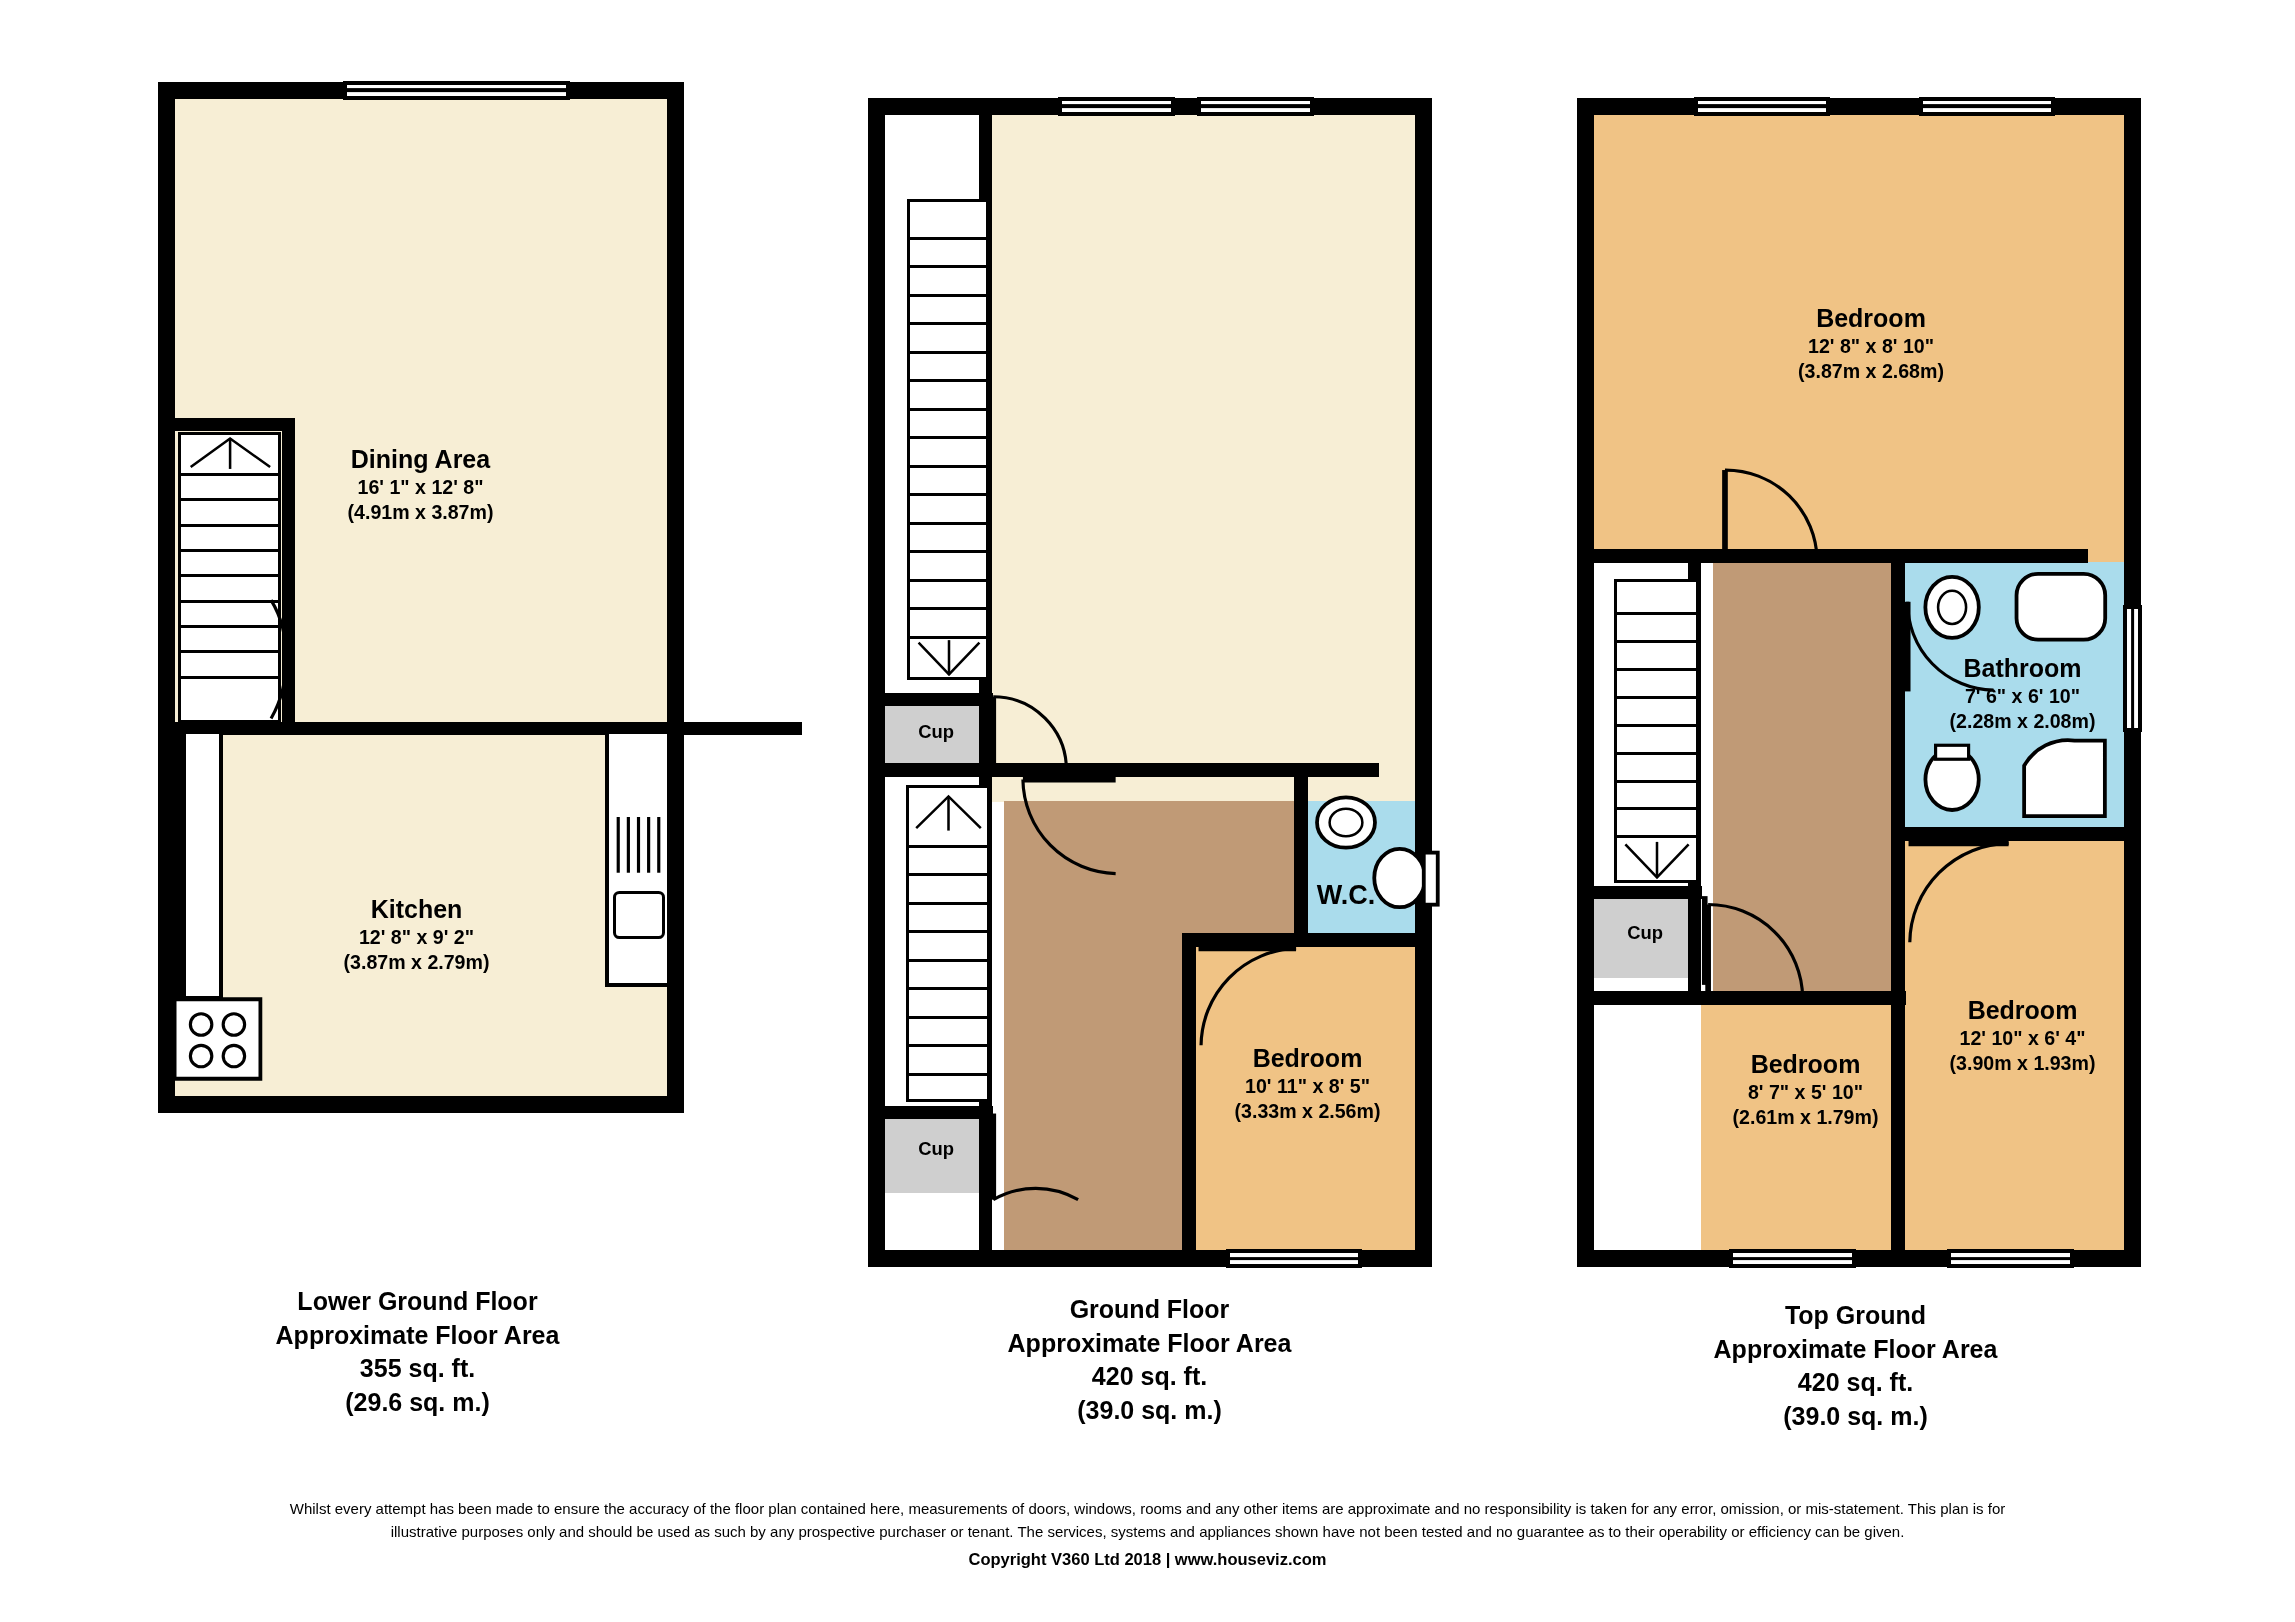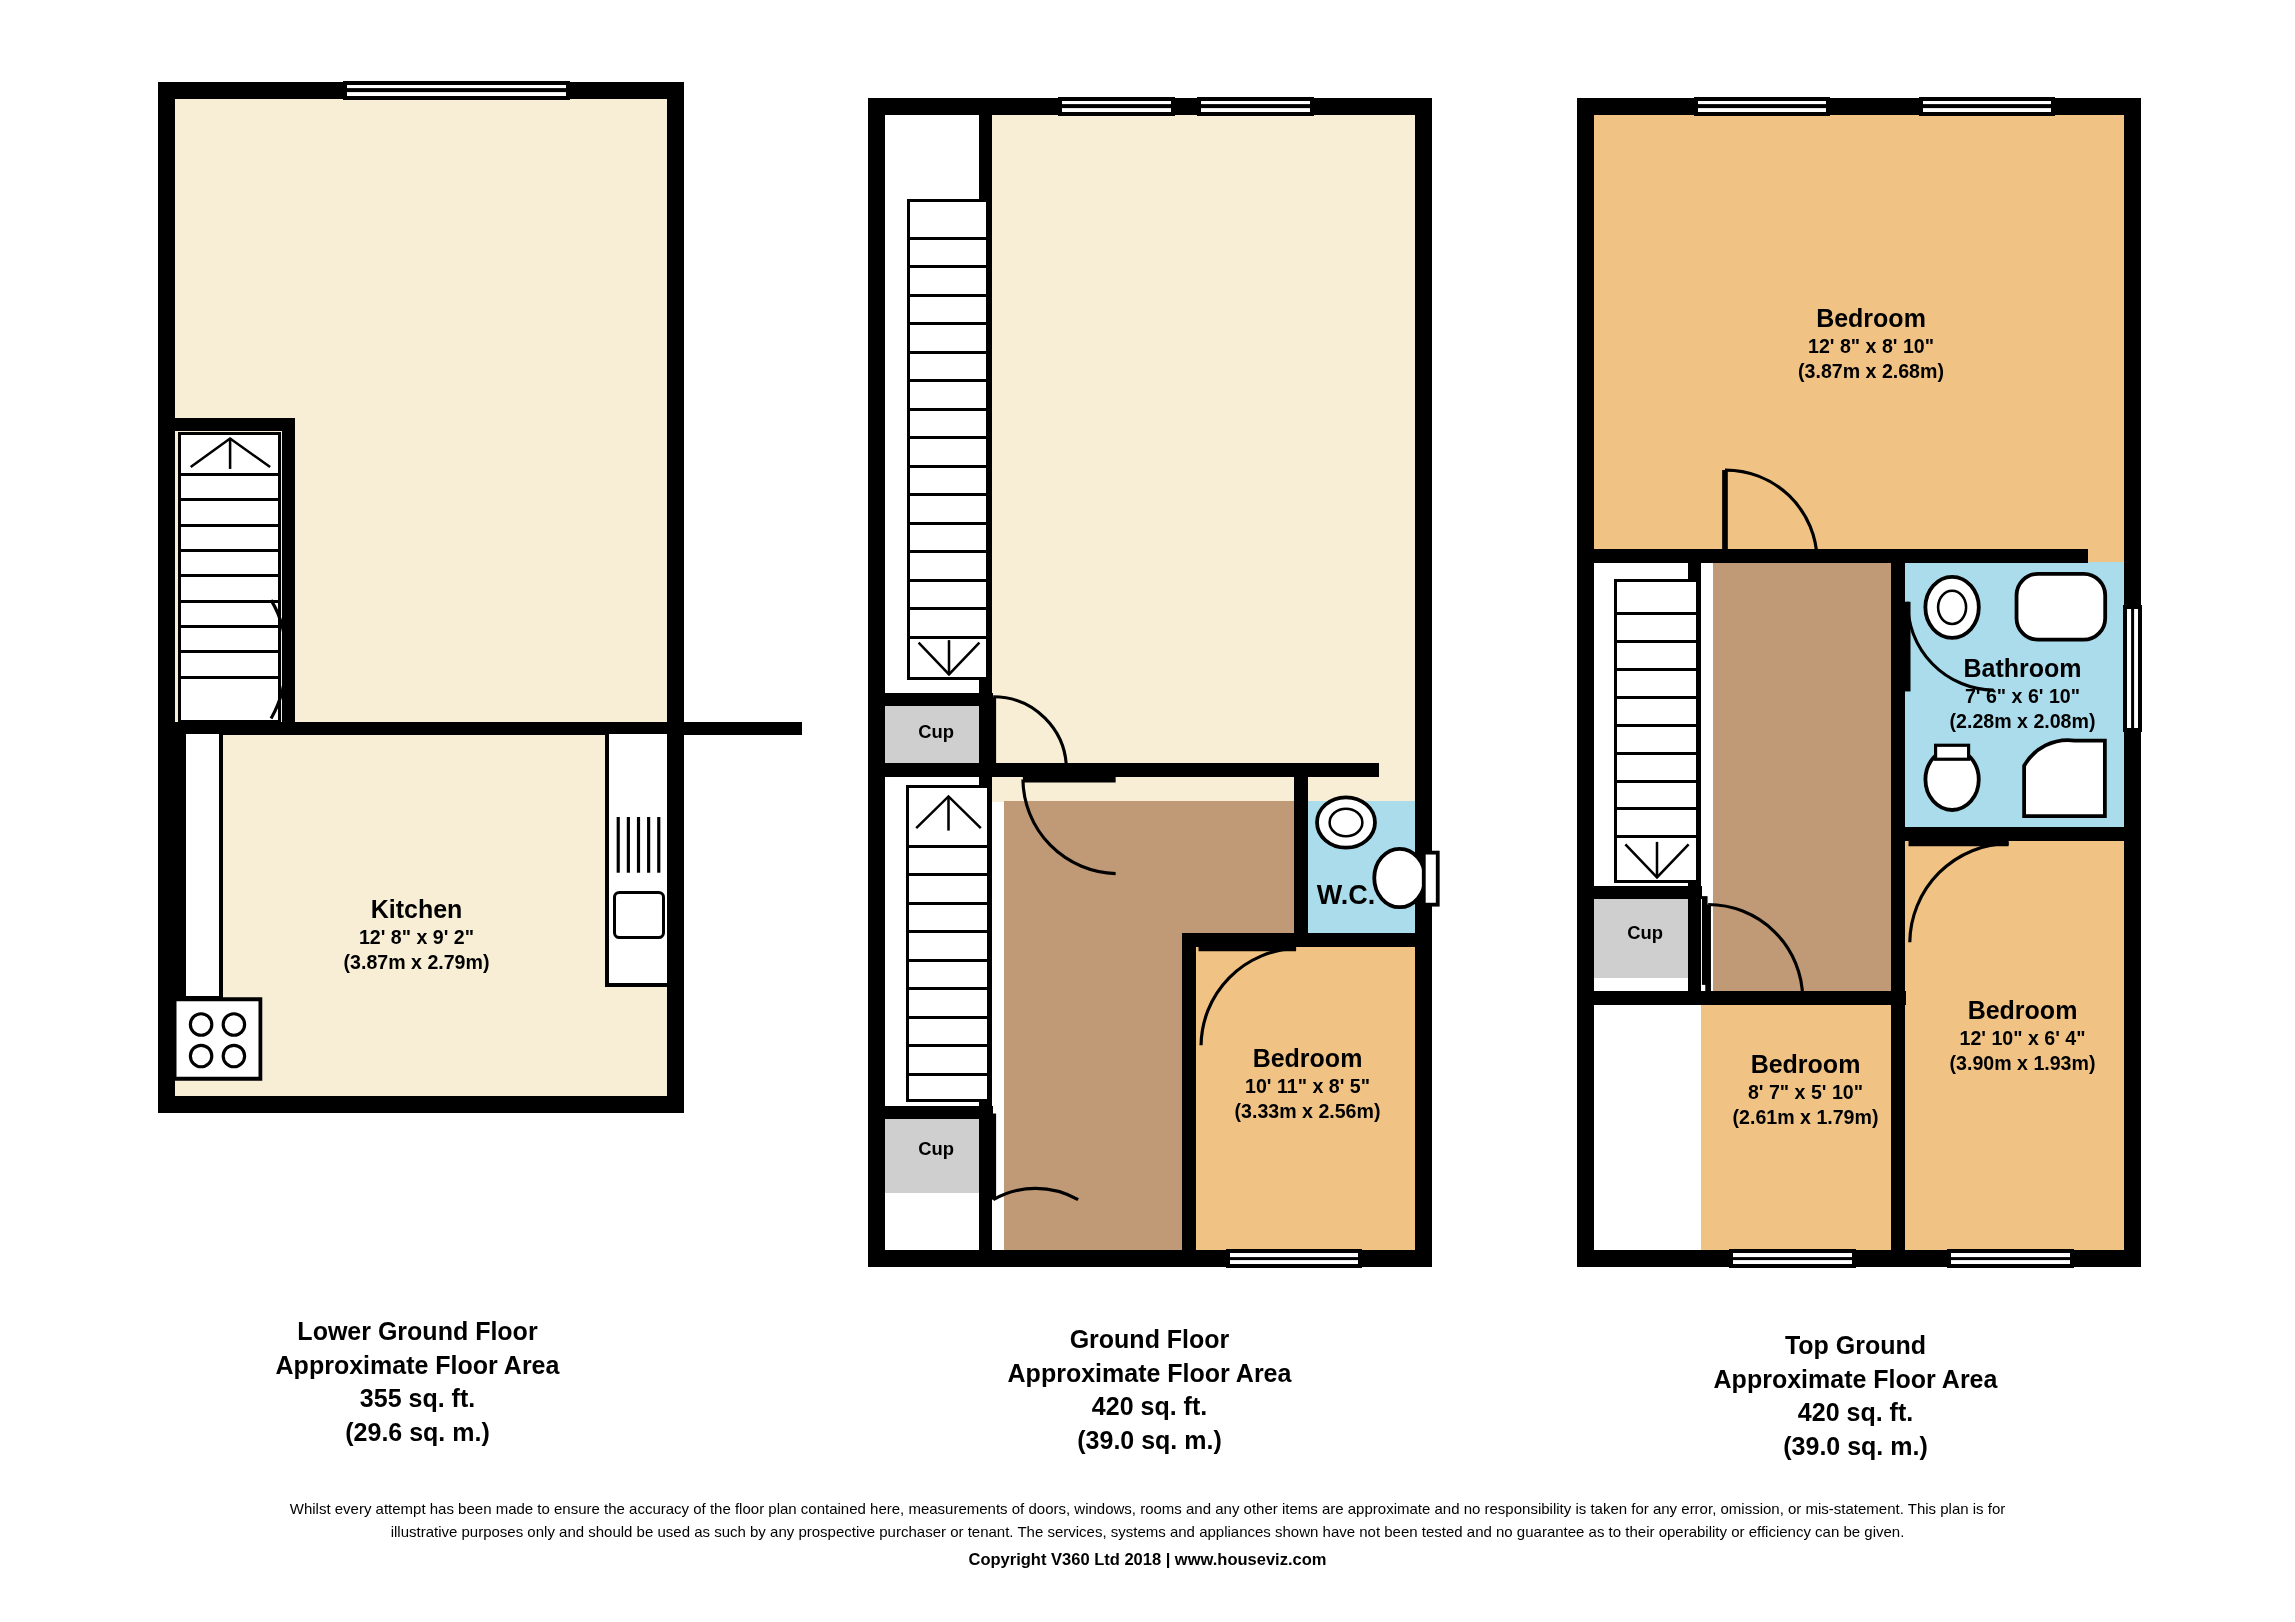--- a/index.html
+++ b/index.html
@@ -16,21 +16,21 @@
   .fill-cream{background:#f7eed5;}
   .fill-tan{background:#f0c385;}
   .fill-brown{background:#c09a76;}
   .fill-blue{background:#aadcec;}
   .fill-grey{background:#cfcfcf;}
   .label{position:absolute;text-align:center;color:#000;line-height:1.28;}
   .rname{font-size:25px;font-weight:bold;}
   .rdim{font-size:19.6px;font-weight:bold;}
   .cup{font-size:18.4px;font-weight:bold;}
   .wc{font-size:27px;font-weight:bold;}
-  .floor-title{position:absolute;text-align:center;font-size:25px;font-weight:bold;line-height:1.34;color:#000;width:443px;margin-top:30px;}
+  .floor-title{position:absolute;text-align:center;font-size:25px;font-weight:bold;line-height:1.34;color:#000;width:443px;}
   .disclaimer{position:absolute;left:0;width:2295px;text-align:center;font-size:15px;color:#000;line-height:1.5;}
   .copyright{position:absolute;left:0;width:2295px;text-align:center;font-size:16.5px;font-weight:bold;color:#000;}
   .win{position:absolute;background:#ffffff;border:4.4px solid #000;box-sizing:border-box;}
   .win::after{content:"";position:absolute;left:0;right:0;top:50%;height:3.8px;background:#000;transform:translateY(-50%);}
   .winv{position:absolute;background:#ffffff;border:4.4px solid #000;box-sizing:border-box;}
   .winv::after{content:"";position:absolute;top:0;bottom:0;left:50%;width:3.8px;background:#000;transform:translateX(-50%);}
   .stairs{position:absolute;background:#ffffff;border:3.8px solid #000;box-sizing:border-box;}
   .step{position:absolute;left:0;right:0;height:3.2px;background:#000;}
   svg{position:absolute;overflow:visible;}
 </style>
@@ -86,20 +86,25 @@
   <svg style="left:15px;top:916px;width:89px;height:82px;" viewBox="0 0 140 130" width="89" height="82">
     <path d="M 2 2 L 138 2 L 138 128 L 2 128 Z" stroke="#000" stroke-width="6" fill="#ffffff"></path>
     <circle cx="44" cy="42" r="17" stroke="#000" stroke-width="5" fill="none"></circle>
     <circle cx="96" cy="42" r="17" stroke="#000" stroke-width="5" fill="none"></circle>
     <circle cx="44" cy="92" r="17" stroke="#000" stroke-width="5" fill="none"></circle>
     <circle cx="96" cy="92" r="17" stroke="#000" stroke-width="5" fill="none"></circle>
   </svg>
 
   <div class="win" style="left:185px;top:-1.3px;width:227px;height:19px;"></div>
 
+  <div class="label" style="left:136px;top:361px;width:253px;">
+    <div class="rname">Dining Area</div>
+    <div class="rdim">16' 1" x 12' 8"</div>
+    <div class="rdim">(4.91m x 3.87m)</div>
+  </div>
   <div class="label" style="left:132px;top:811px;width:253px;">
     <div class="rname">Kitchen</div>
     <div class="rdim">12' 8" x 9' 2"</div>
     <div class="rdim">(3.87m x 2.79m)</div>
   </div>
 </div>
 
 <div class="floor-title" style="left:196px;top:1285px;">
   <div>Lower Ground Floor</div>
   <div>Approximate Floor Area</div>

